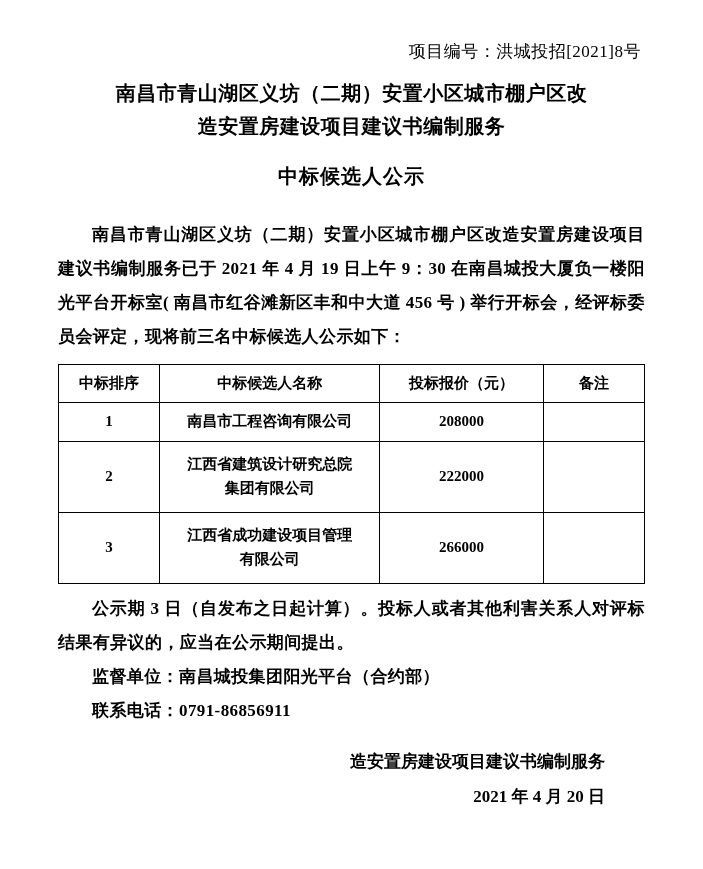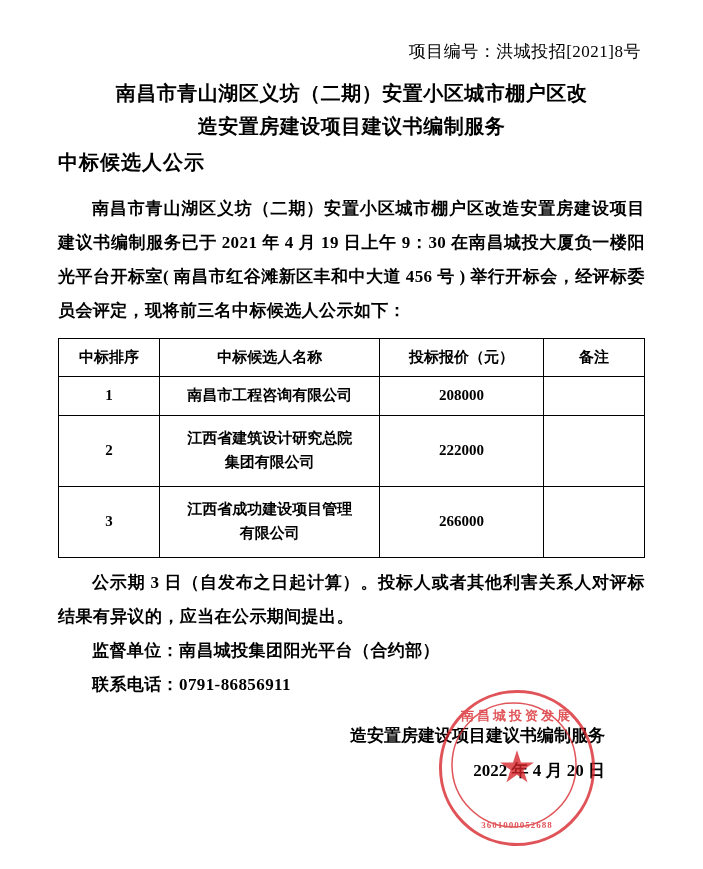--- a/index.html
+++ b/index.html
@@ -30,31 +30,31 @@
     margin-top: 10px;
     margin-bottom: 14px;
     padding-right: 4px;
   }
   .title {
     text-align: center;
     font-size: 20px;
     font-weight: bold;
     line-height: 1.65;
     letter-spacing: 0.5px;
-    margin-bottom: 6px;
+    margin-bottom: 20px;
   }
   .title-line {
     display: block;
   }
   .subtitle {
-    text-align: left;
+    text-align: center;
     font-size: 20px;
     font-weight: bold;
     letter-spacing: 1px;
-    margin-bottom: 16px;
+    margin-bottom: 28px;
   }
   .body-text {
     font-size: 17px;
     font-weight: bold;
     line-height: 2.0;
     text-align: justify;
     text-justify: inter-ideograph;
     letter-spacing: 0.4px;
   }
   .indent {
@@ -197,27 +197,17 @@
     </tbody>
   </table>
 
   <div class="body-text indent">公示期 3 日（自发布之日起计算）。投标人或者其他利害关系人对评标结果有异议的，应当在公示期间提出。</div>
 
   <div class="body-text indent">监督单位：南昌城投集团阳光平台（合约部）</div>
   <div class="body-text indent">联系电话：0791-86856911</div>
 
   <div class="sign-block">
     <div>造安置房建设项目建议书编制服务</div>
-    <div>2022 年 4 月 20 日</div>
+    <div>2021 年 4 月 20 日</div>
   </div>
 
-  <div class="seal">
-    <div class="seal-inner">
-      <svg viewBox="0 0 150 150">
-        <circle cx="72" cy="72" r="62" fill="none" stroke="#d8242a" stroke-width="1.5"></circle>
-      </svg>
-      <div class="seal-top-text">南昌城投资发展</div>
-      <div class="seal-star">★</div>
-      <div class="seal-bottom-text">3601000052688</div>
-    </div>
-  </div>
 
 </div>
 
 </body></html>

